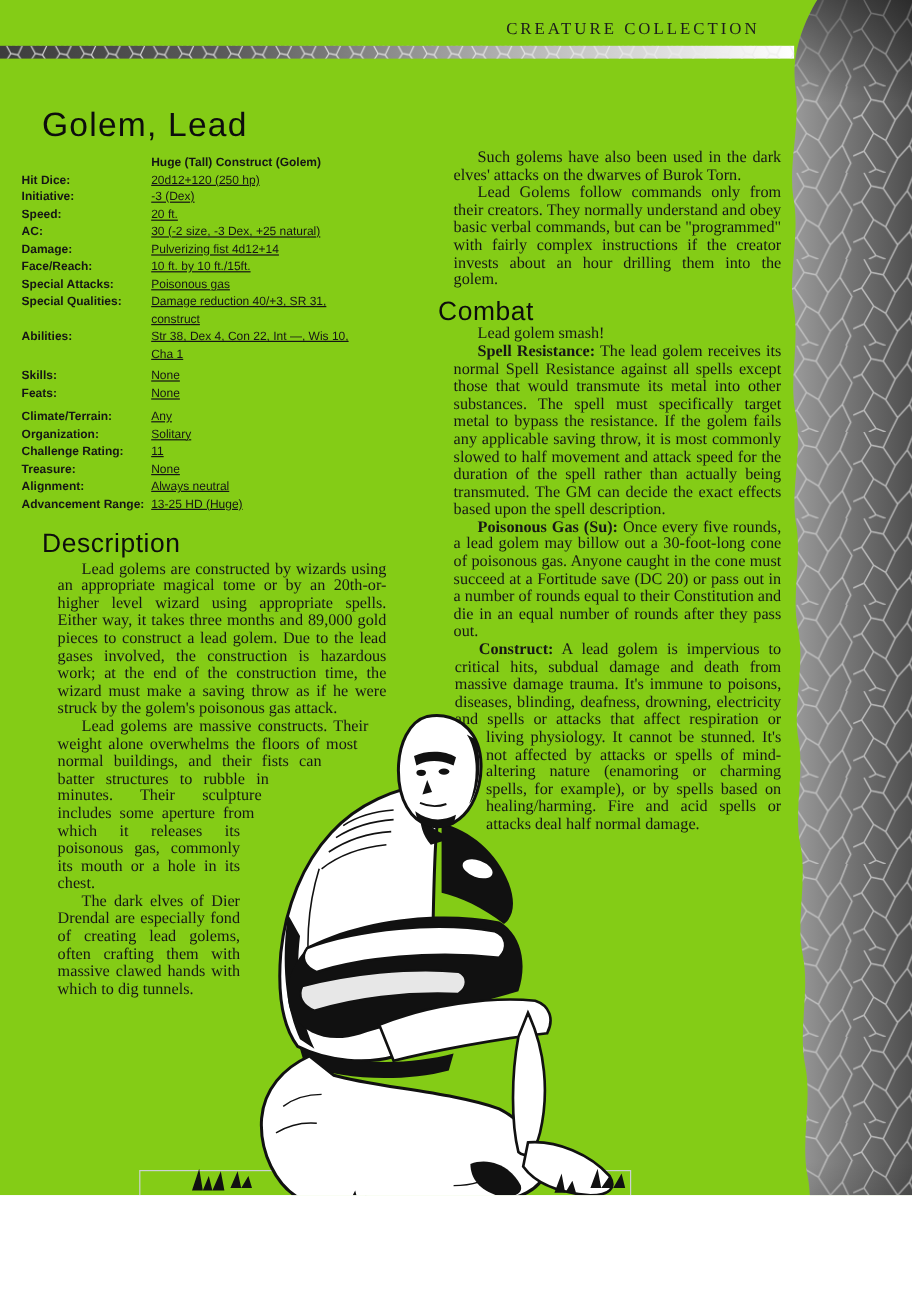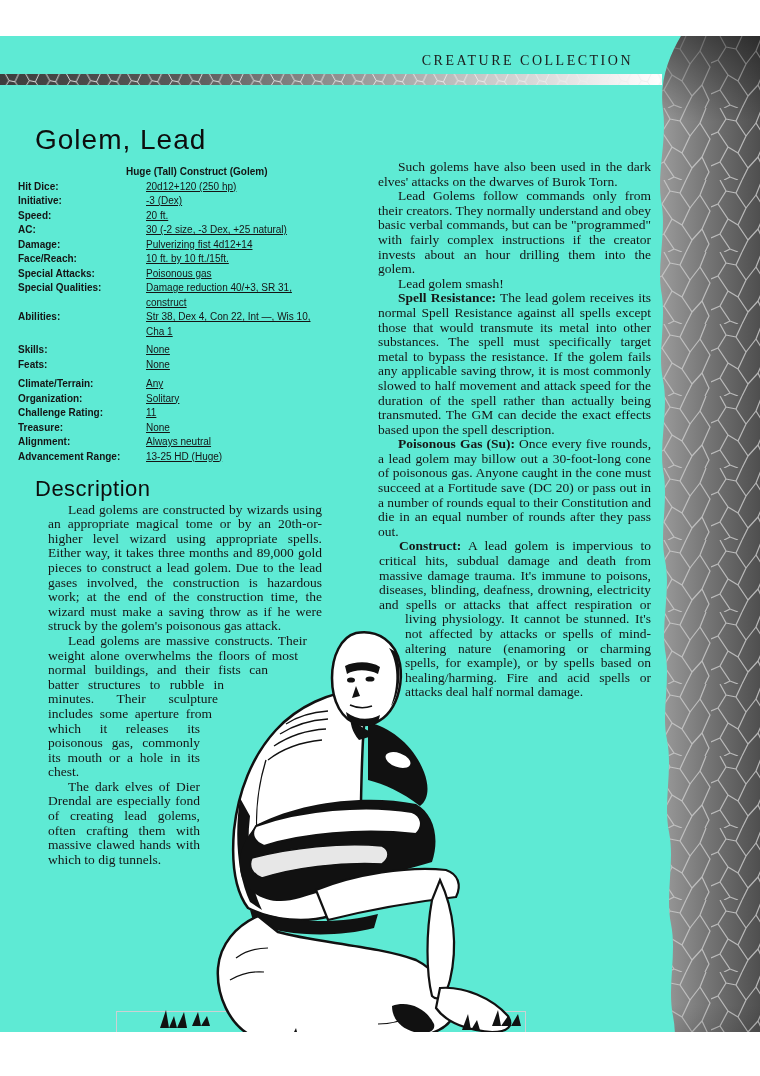--- a/index.html
+++ b/index.html
@@ -1,17 +1,17 @@
 <!DOCTYPE html>
 <html><head>
 <meta charset="utf-8">
 <style>
   html,body{margin:0;padding:0;background:#fff;}
-  .page{position:relative;width:760px;height:996px;background:#5eead4;overflow:hidden;
-        font-family:"Liberation Serif",serif;color:#111;margin-top:36px;}
+  .page{position:relative;width:760px;height:996px;background:#84cc16;overflow:hidden;
+        font-family:"Liberation Serif",serif;color:#111;}
   
   .running-head{position:absolute;top:17px;left:0;width:633px;text-align:right;
     font-family:"Liberation Serif",serif;font-size:14px;letter-spacing:2.5px;color:#1c1c1c;}
   .bar{position:absolute;left:0;height:11px;}
   .bar-top{top:38px;width:662px;}
   .bar-bottom{top:1018px;width:650px;}
   
   .border-right{position:absolute;top:0;right:0;width:105px;height:1076px;}
   .pageno-blob{position:absolute;left:648px;top:1012px;width:62px;height:56px;}
   .pageno-blob svg{position:absolute;left:0;top:0;}
@@ -19,21 +19,21 @@
     font-size:16px;color:#1a1a1a;}
   
   .title{position:absolute;left:35px;top:88px;font-family:"Liberation Sans",sans-serif;
     font-size:28px;letter-spacing:1px;color:#0d0d0d;}
   .sec-head{font-family:"Liberation Sans",sans-serif;font-size:22px;letter-spacing:.5px;
     color:#0d0d0d;margin:0 0 6px 0;}
   
   .statblock{position:absolute;left:18px;top:129px;width:300px;
     font-family:"Liberation Sans",sans-serif;font-size:10px;line-height:14.5px;color:#151515;}
   .stat-type{font-weight:bold;margin-left:108px;}
-  .stat-row{display:flex;gap:20px;}
+  .stat-row{display:flex;}
   .stat-label{font-weight:bold;width:108px;flex:0 0 108px;}
   .stat-value{width:176px;text-decoration:underline;}
   .stat-rows > .stat-row:nth-child(10){margin-top:4px;}
   .stat-rows > .stat-row:nth-child(12){margin-top:5px;}
   
   .col{position:absolute;font-size:13.5px;line-height:14.6px;text-align:justify;color:#161616;}
   .col p{margin:0;text-indent:20px;}
   .col-left{left:35px;top:446px;width:287px;}
   .col-right{left:365px;top:124px;width:286px;}
   .body-ind{margin-left:13px;}
@@ -189,20 +189,21 @@
       <p>Lead golems are massive constructs. Their weight alone overwhelms the floors of most normal buildings, and their fists can batter structures to rubble in minutes. Their sculpture includes some aperture from which it releases its poisonous gas, commonly its mouth or a hole in its chest.</p>
       <p>The dark elves of Dier Drendal are especially fond of creating lead golems, often crafting them with massive clawed hands with which to dig tunnels.</p>
     </div>
   </div>
 
   <div class="col col-right">
     <div class="body-ind">
       <p>Such golems have also been used in the dark elves' attacks on the dwarves of Burok Torn.</p>
       <p>Lead Golems follow commands only from their creators. They normally understand and obey basic verbal commands, but can be "programmed" with fairly complex instructions if the creator invests about an hour drilling them into the golem.</p>
     </div>
+    <div class="sec-head combat-head">Combat</div>
     <div class="body-ind">
       <p>Lead golem smash!</p>
       <p class="pgap"><span class="lead">Spell Resistance:</span><span> The lead golem receives its normal Spell Resistance against all spells except those that would transmute its metal into other substances. The spell must specifically target metal to bypass the resistance. If the golem fails any applicable saving throw, it is most commonly slowed to half movement and attack speed for the duration of the spell rather than actually being transmuted. The GM can decide the exact effects based upon the spell description.</span></p>
       <p class="pgap"><span class="lead">Poisonous Gas (Su):</span><span> Once every five rounds, a lead golem may billow out a 30-foot-long cone of poisonous gas. Anyone caught in the cone must succeed at a Fortitude save (DC 20) or pass out in a number of rounds equal to their Constitution and die in an equal number of rounds after they pass out.</span></p>
       <div class="spl" style="width:1px;height:82px"></div>
       <div class="spl" style="width:27px;height:95px"></div>
       <p class="pgap"><span class="lead">Construct:</span><span> A lead golem is impervious to critical hits, subdual damage and death from massive damage trauma. It's immune to poisons, diseases, blinding, deafness, drowning, electricity and spells or attacks that affect respiration or living physiology. It cannot be stunned. It's not affected by attacks or spells of mind-altering nature (enamoring or charming spells, for example), or by spells based on healing/harming. Fire and acid spells or attacks deal half normal damage.</span></p>
     </div>
   </div>
 

